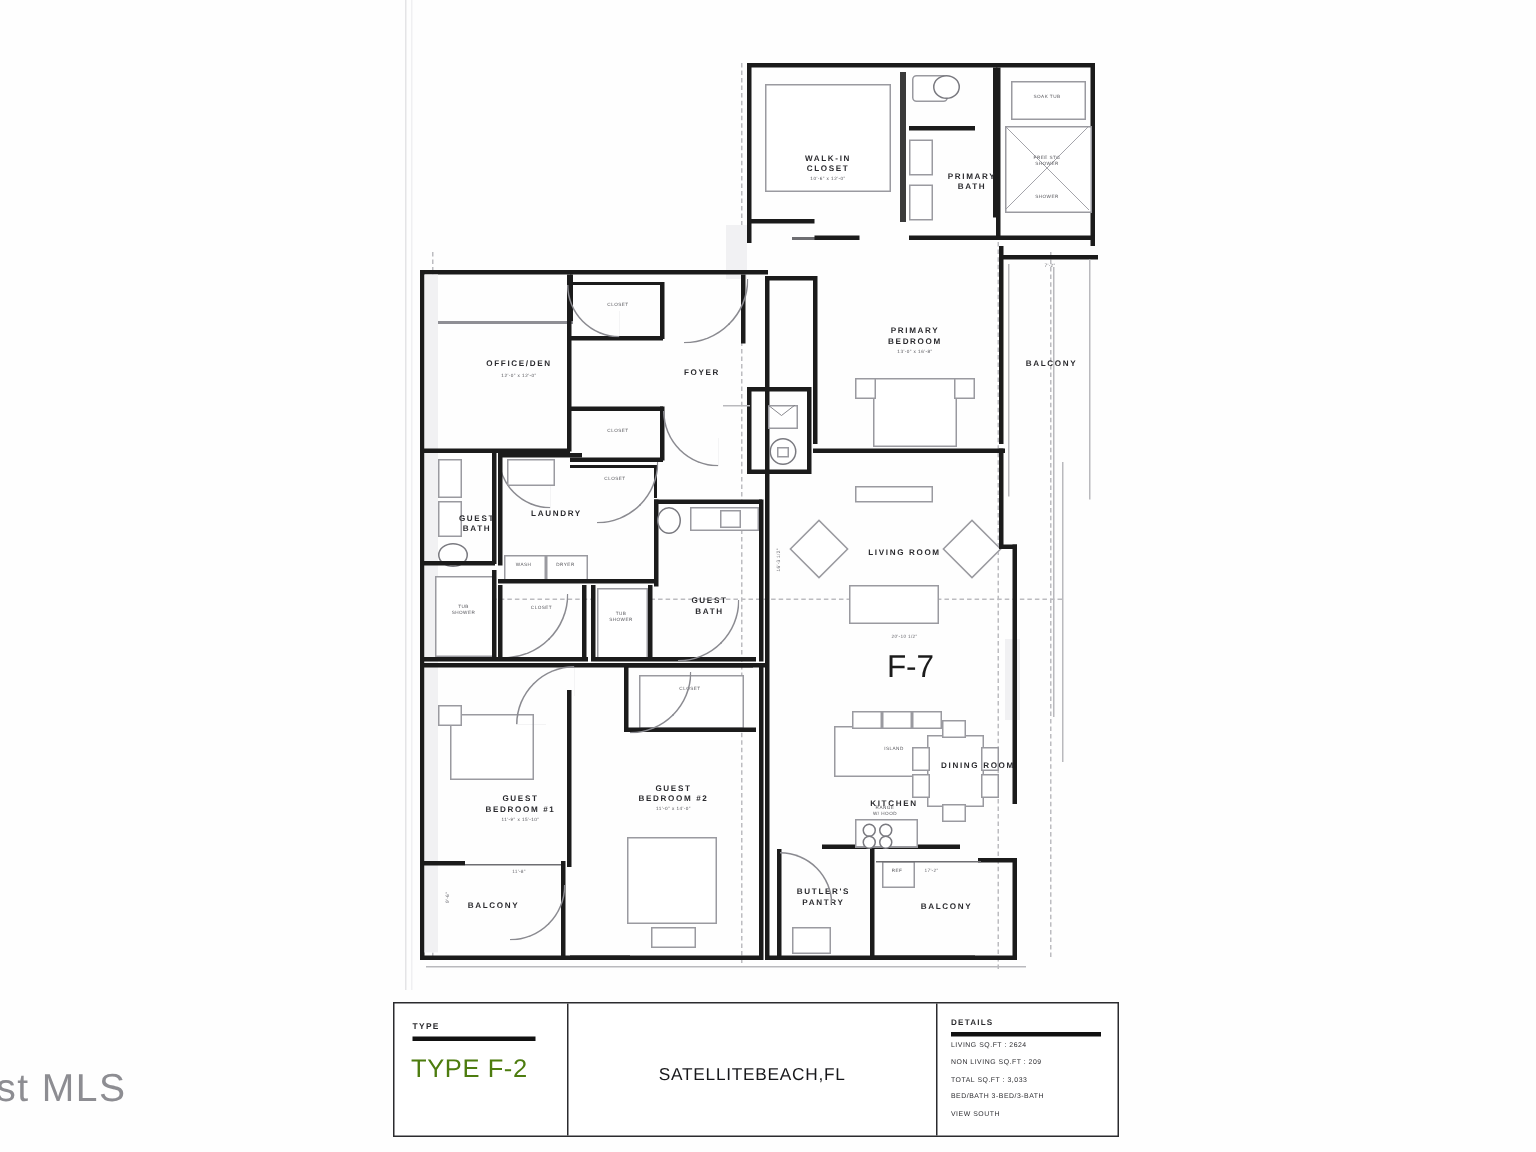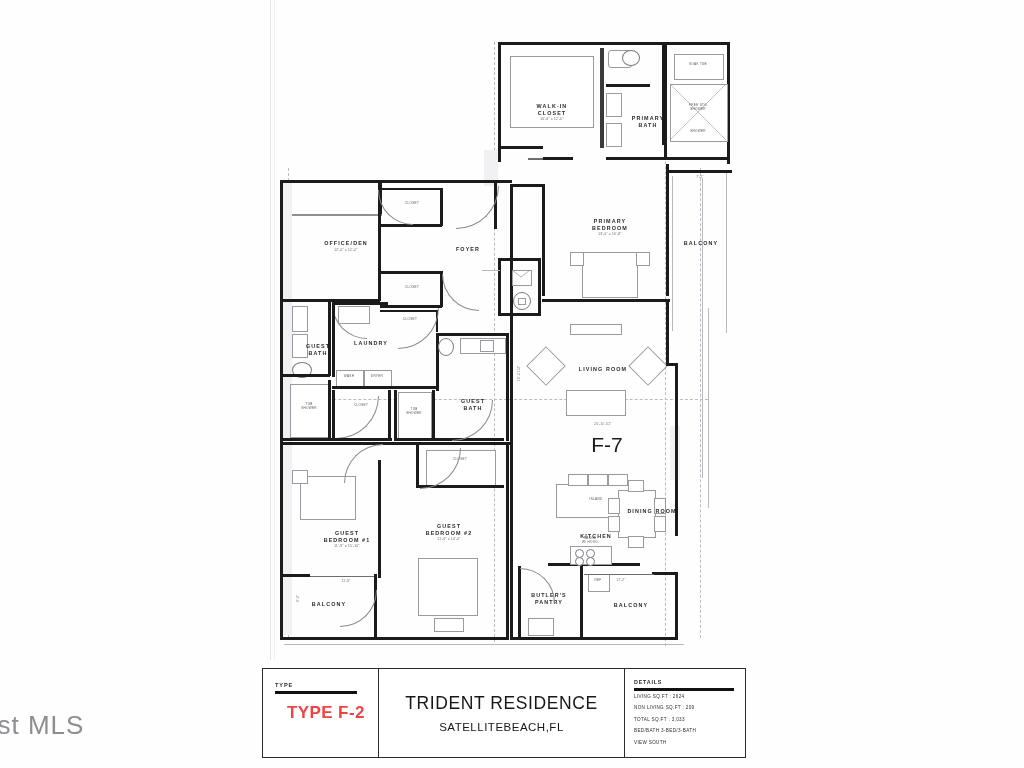--- a/index.html
+++ b/index.html
@@ -62,22 +62,22 @@
   .tb-mid{flex:1;border-right:1px solid #2b2b2e;display:flex;flex-direction:column;
           align-items:center;justify-content:center;}
   .tb-det{width:120px;}
 
   .tb-kicker{
     position:absolute;left:12px;top:13px;font-size:5.6px;letter-spacing:.9px;
     color:#2b2b2e;font-weight:600;
   }
   .tb-rule{position:absolute;left:12px;top:22px;width:82px;height:3px;background:#111;}
   .tb-typeval{
-    position:absolute;left:24px;top:34px;font-size:17px;letter-spacing:.4px;
-    color:#ef4444;font-weight:700;
+    position:absolute;left:11px;top:34px;font-size:17px;letter-spacing:.4px;
+    color:#4d7c0f;font-weight:400;
   }
   .tb-title{font-size:17.5px;letter-spacing:.6px;color:#17171a;font-weight:400;}
   .tb-sub{font-size:11.5px;letter-spacing:.5px;color:#17171a;margin-top:7px;font-weight:400;}
 
   .det-kicker{
     position:absolute;left:9px;top:10px;font-size:5.4px;letter-spacing:.8px;
     color:#2b2b2e;font-weight:600;
   }
   .det-rule{position:absolute;left:9px;top:19px;width:100px;height:2.6px;background:#111;}
   .det-list{position:absolute;left:9px;top:25px;width:108px;}
@@ -353,21 +353,20 @@
 
   <div id="titleblock">
 
     <div class="tb-col tb-type">
       <div class="tb-kicker">TYPE</div>
       <div class="tb-rule"></div>
       <div class="tb-typeval">TYPE F-2</div>
     </div>
 
     <div class="tb-col tb-mid">
-      <div class="tb-title">TRIDENT RESIDENCE</div>
       <div class="tb-sub">SATELLITEBEACH,FL</div>
     </div>
 
     <div class="tb-col tb-det">
       <div class="det-kicker">DETAILS</div>
       <div class="det-rule"></div>
       <div class="det-list">
           <div class="det-item">LIVING SQ.FT : 2624</div>
           <div class="det-item">NON LIVING SQ.FT : 209</div>
           <div class="det-item">TOTAL SQ.FT : 3,033</div>

